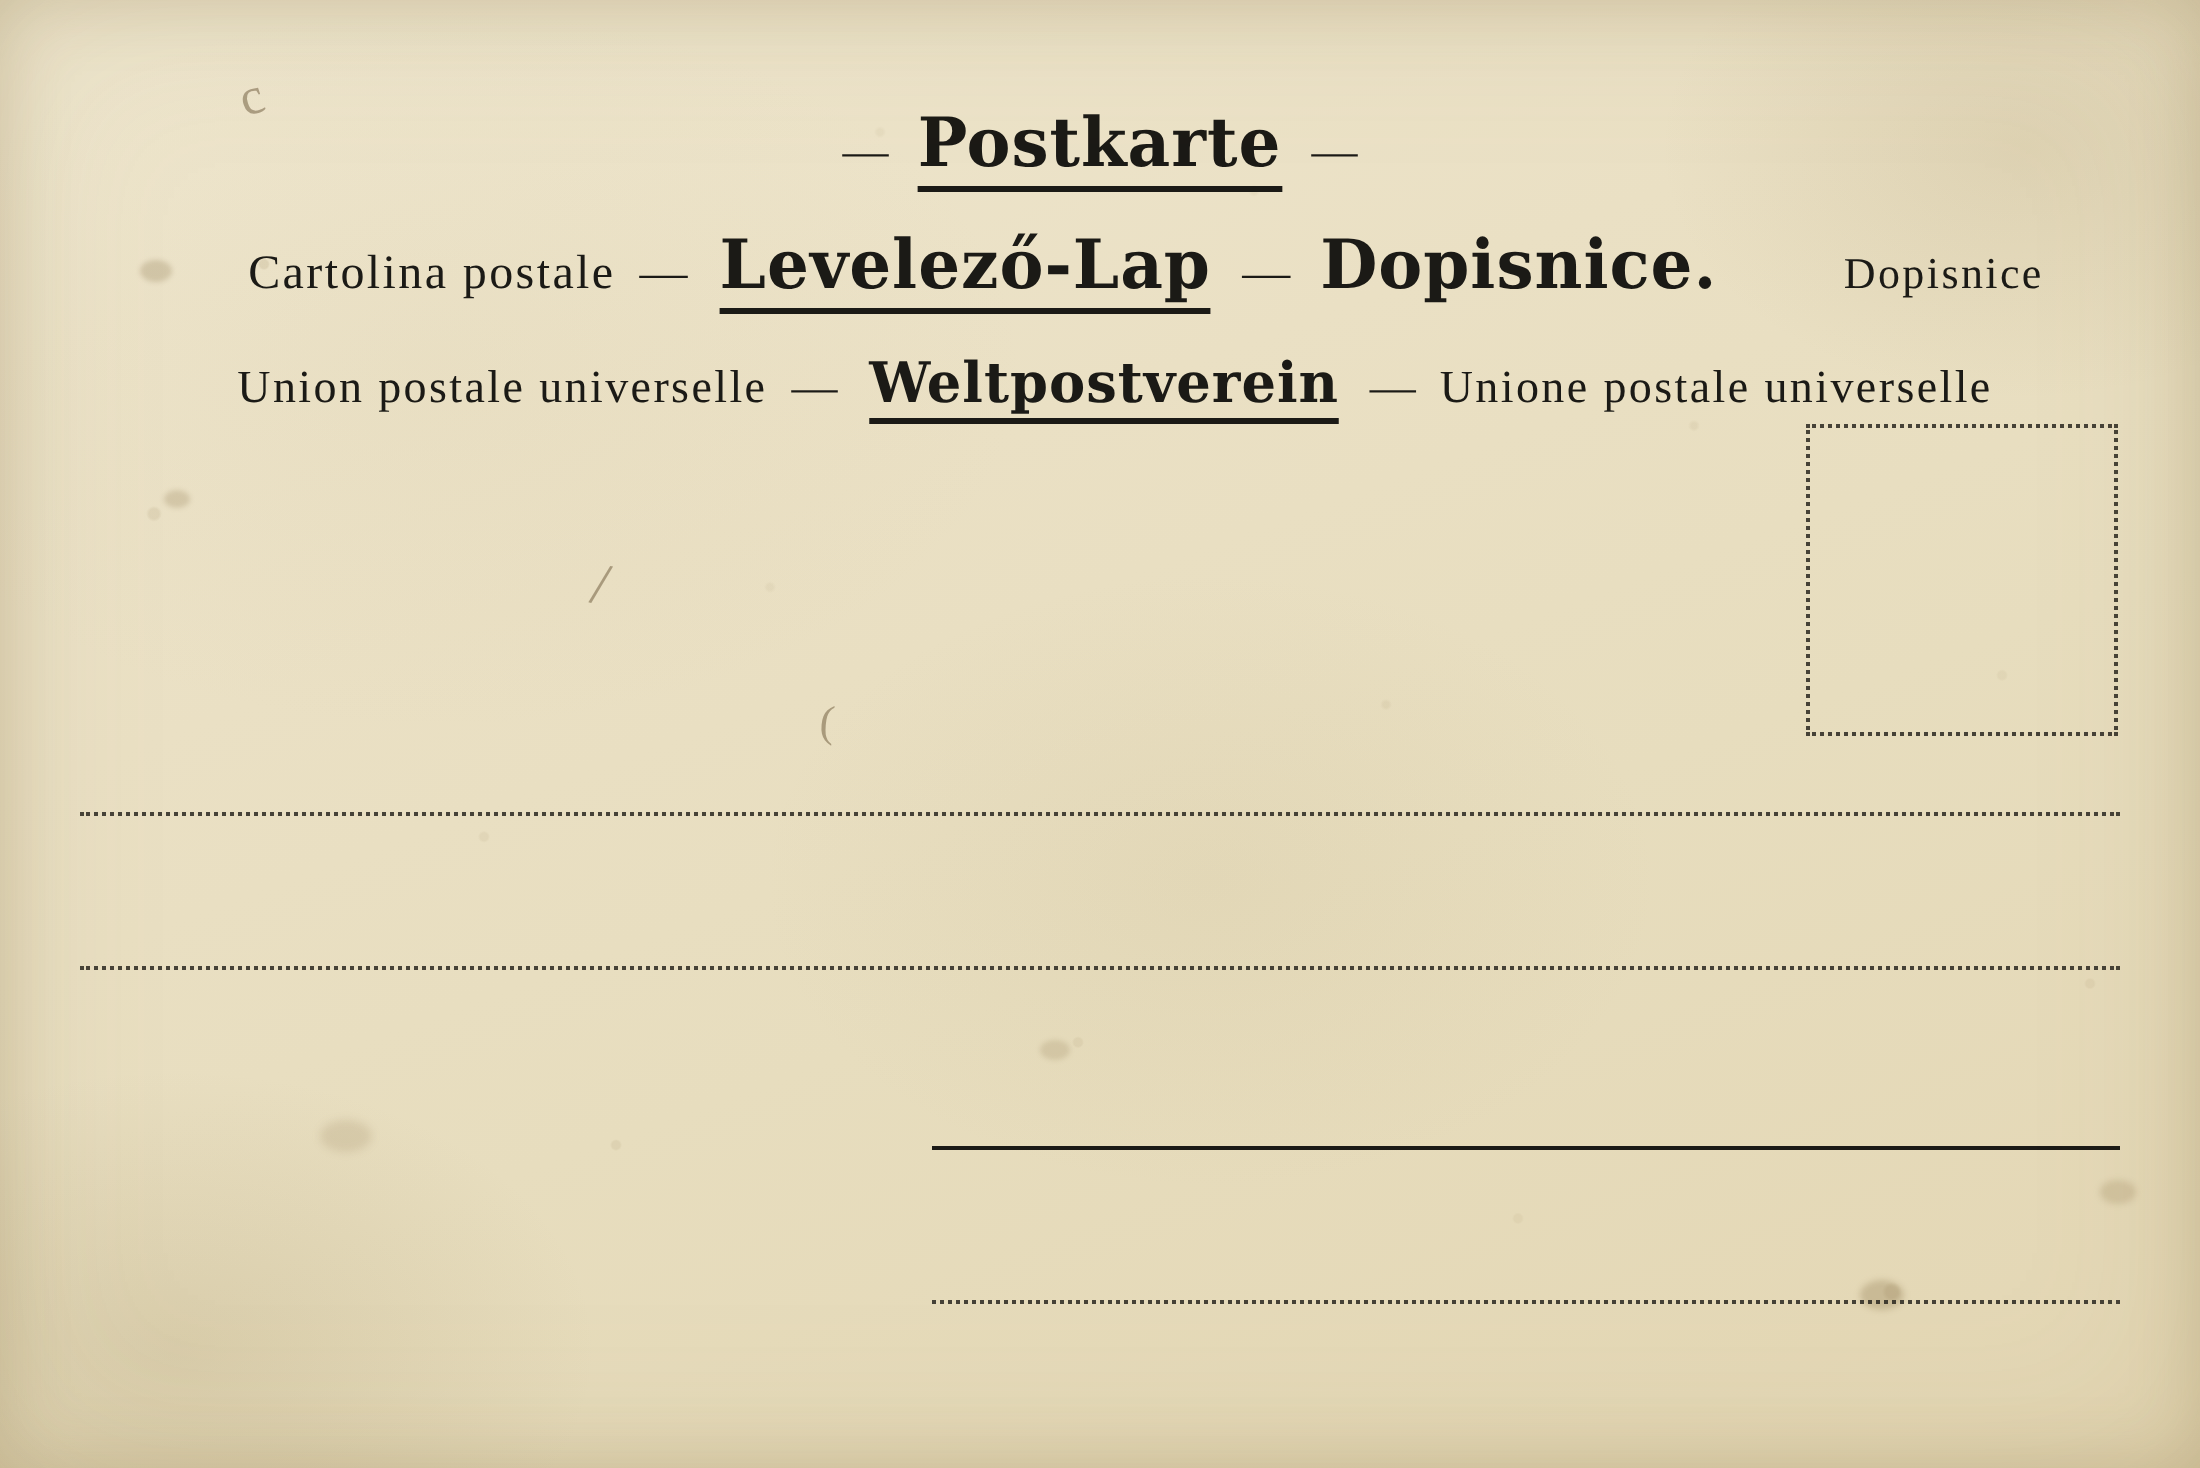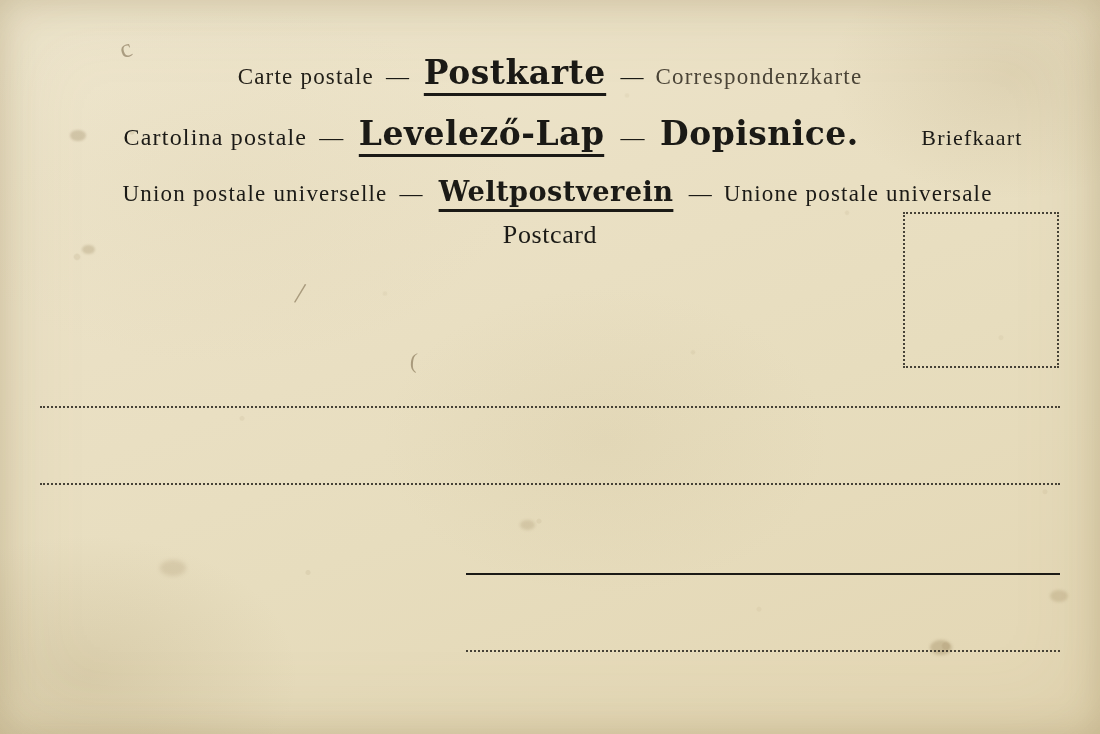--- a/index.html
+++ b/index.html
@@ -179,52 +179,47 @@
   <div class="blot" id="blot4"></div>
   <div class="blot" id="blot5"></div>
   <div class="blot" id="blot6"></div>
 
   <div class="mark" id="mark-a">c</div>
   <div class="mark" id="mark-b">/</div>
   <div class="mark" id="mark-c">(</div>
 
   <div class="head" id="row1">
     <span class="line-row">
-      <span class="plain">Carte postale</span>
       <span class="dash">—</span>
       <span class="fraktur underline-heavy">Postkarte</span>
       <span class="dash">—</span>
-      <span class="plain right-faded">Correspondenzkarte</span>
     </span>
   </div>
 
   <div class="head" id="row2">
     <span class="line-row">
       <span class="plain">Cartolina postale</span>
       <span class="dash">—</span>
       <span class="fraktur underline-heavy">Levelező-Lap</span>
       <span class="dash">—</span>
       <span class="fraktur">Dopisnice.</span>
-      <span class="plain right-faded" style="padding-left:14px;font-size:22px;">Briefkaart</span>
+      <span class="plain right-faded" style="padding-left:14px;font-size:22px;">Dopisnice</span>
     </span>
   </div>
 
   <div class="head" id="row3">
     <span class="line-row">
       <span class="plain">Union postale universelle</span>
       <span class="dash">—</span>
       <span class="fraktur underline-heavy">Weltpostverein</span>
       <span class="dash">—</span>
-      <span class="plain">Unione postale universale</span>
+      <span class="plain">Unione postale universelle</span>
     </span>
   </div>
 
-  <div class="head" id="row4">
-    <span class="plain">Postcard</span>
-  </div>
 
   <div id="stamp-box"></div>
 
   <div class="rule dotted" id="rule1"></div>
   <div class="rule dotted" id="rule2"></div>
   <div class="rule solid" id="rule3"></div>
   <div class="rule dotted" id="rule4"></div>
 
   <div id="edges"></div>
 </div>

